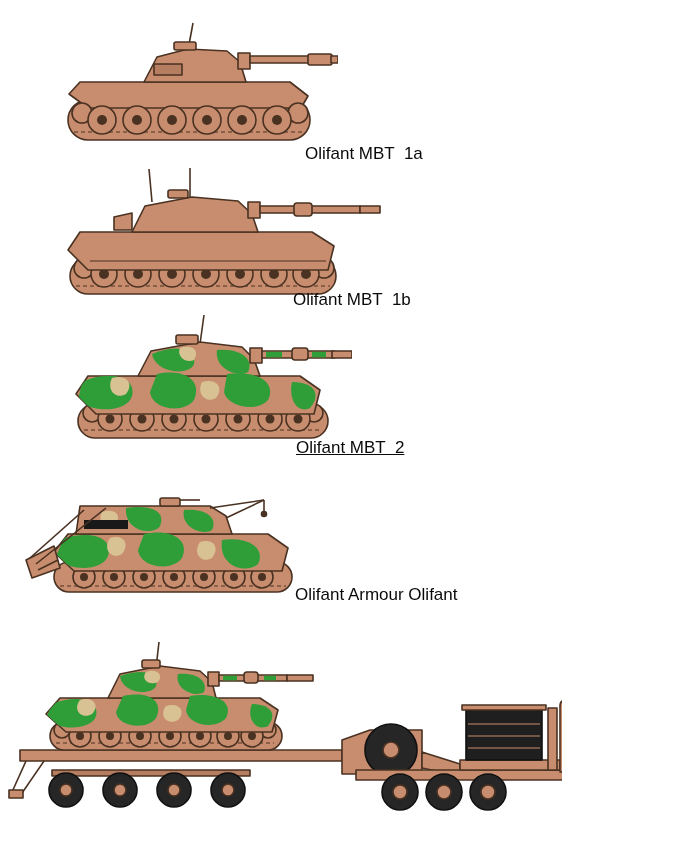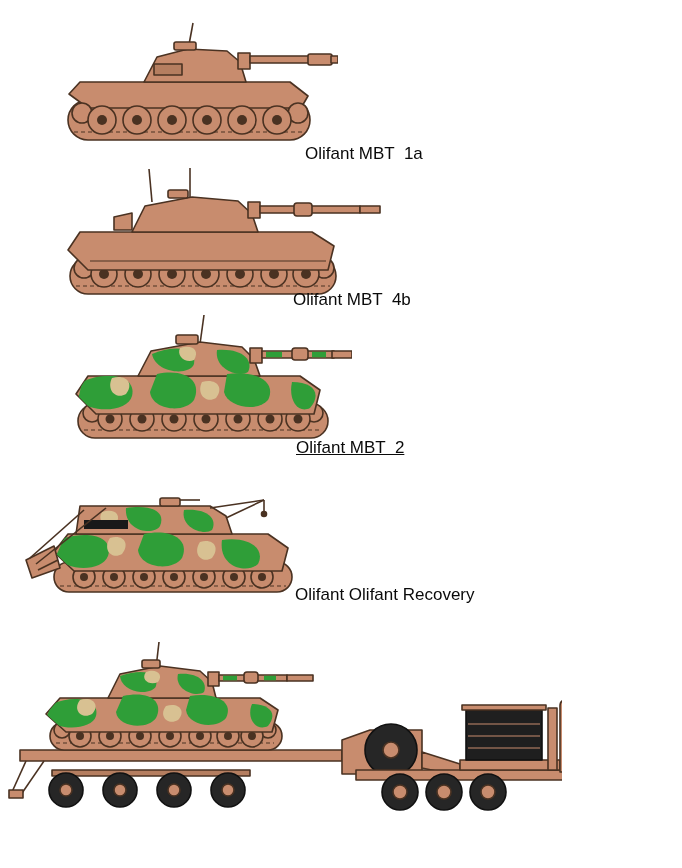--- a/index.html
+++ b/index.html
@@ -101,21 +101,21 @@
         </g>
         <g>
           <rect x="206" y="36" width="12" height="16"></rect>
           <rect x="218" y="40" width="100" height="7"></rect>
           <rect x="252" y="37" width="18" height="13" rx="3"></rect>
           <rect x="318" y="40" width="20" height="7"></rect>
         </g>
       </g>
     </svg>
   </figure>
-  <div class="veh-label" style="left:293px;top:290px;">Olifant MBT  4b</div>
+  <div class="veh-label" style="left:293px;top:290px;">Olifant MBT  1b</div>
 
   <figure class="veh" style="left:52px;top:312px;">
     <svg width="300" height="142" viewBox="0 0 300 142">
       <defs>
         <clipPath id="camo3">
           <path d="M36 64 L248 64 L268 78 L262 102 L44 102 L24 82 Z"></path>
           <path d="M86 64 L99 39 L148 30 L190 35 L202 47 L208 64 Z"></path>
         </clipPath>
       </defs>
       <g fill="#c88c6e" stroke="#4a3222" stroke-width="1.6" stroke-linejoin="round">
@@ -231,21 +231,21 @@
           <line x1="250" y1="22" x2="250" y2="34"></line>
           <circle cx="250" cy="36" r="2.5" fill="#4a3222"></circle>
         </g>
         <g fill="none">
           <line x1="70" y1="32" x2="16" y2="80"></line>
           <line x1="92" y1="30" x2="22" y2="86"></line>
         </g>
       </g>
     </svg>
   </figure>
-  <div class="veh-label" style="left:295px;top:585px;">Olifant Olifant Recovery</div>
+  <div class="veh-label" style="left:295px;top:585px;">Olifant Armour Olifant</div>
 
   <figure class="veh" style="left:8px;top:622px;">
     <svg width="665" height="200" viewBox="0 0 665 200">
       <defs>
         <clipPath id="camo5">
           <path d="M52 76 L252 76 L270 88 L264 110 L58 110 L38 92 Z"></path>
           <path d="M100 76 L112 52 L152 44 L192 49 L204 60 L208 76 Z"></path>
         </clipPath>
       </defs>
       <g fill="#c88c6e" stroke="#4a3222" stroke-width="1.6" stroke-linejoin="round">

